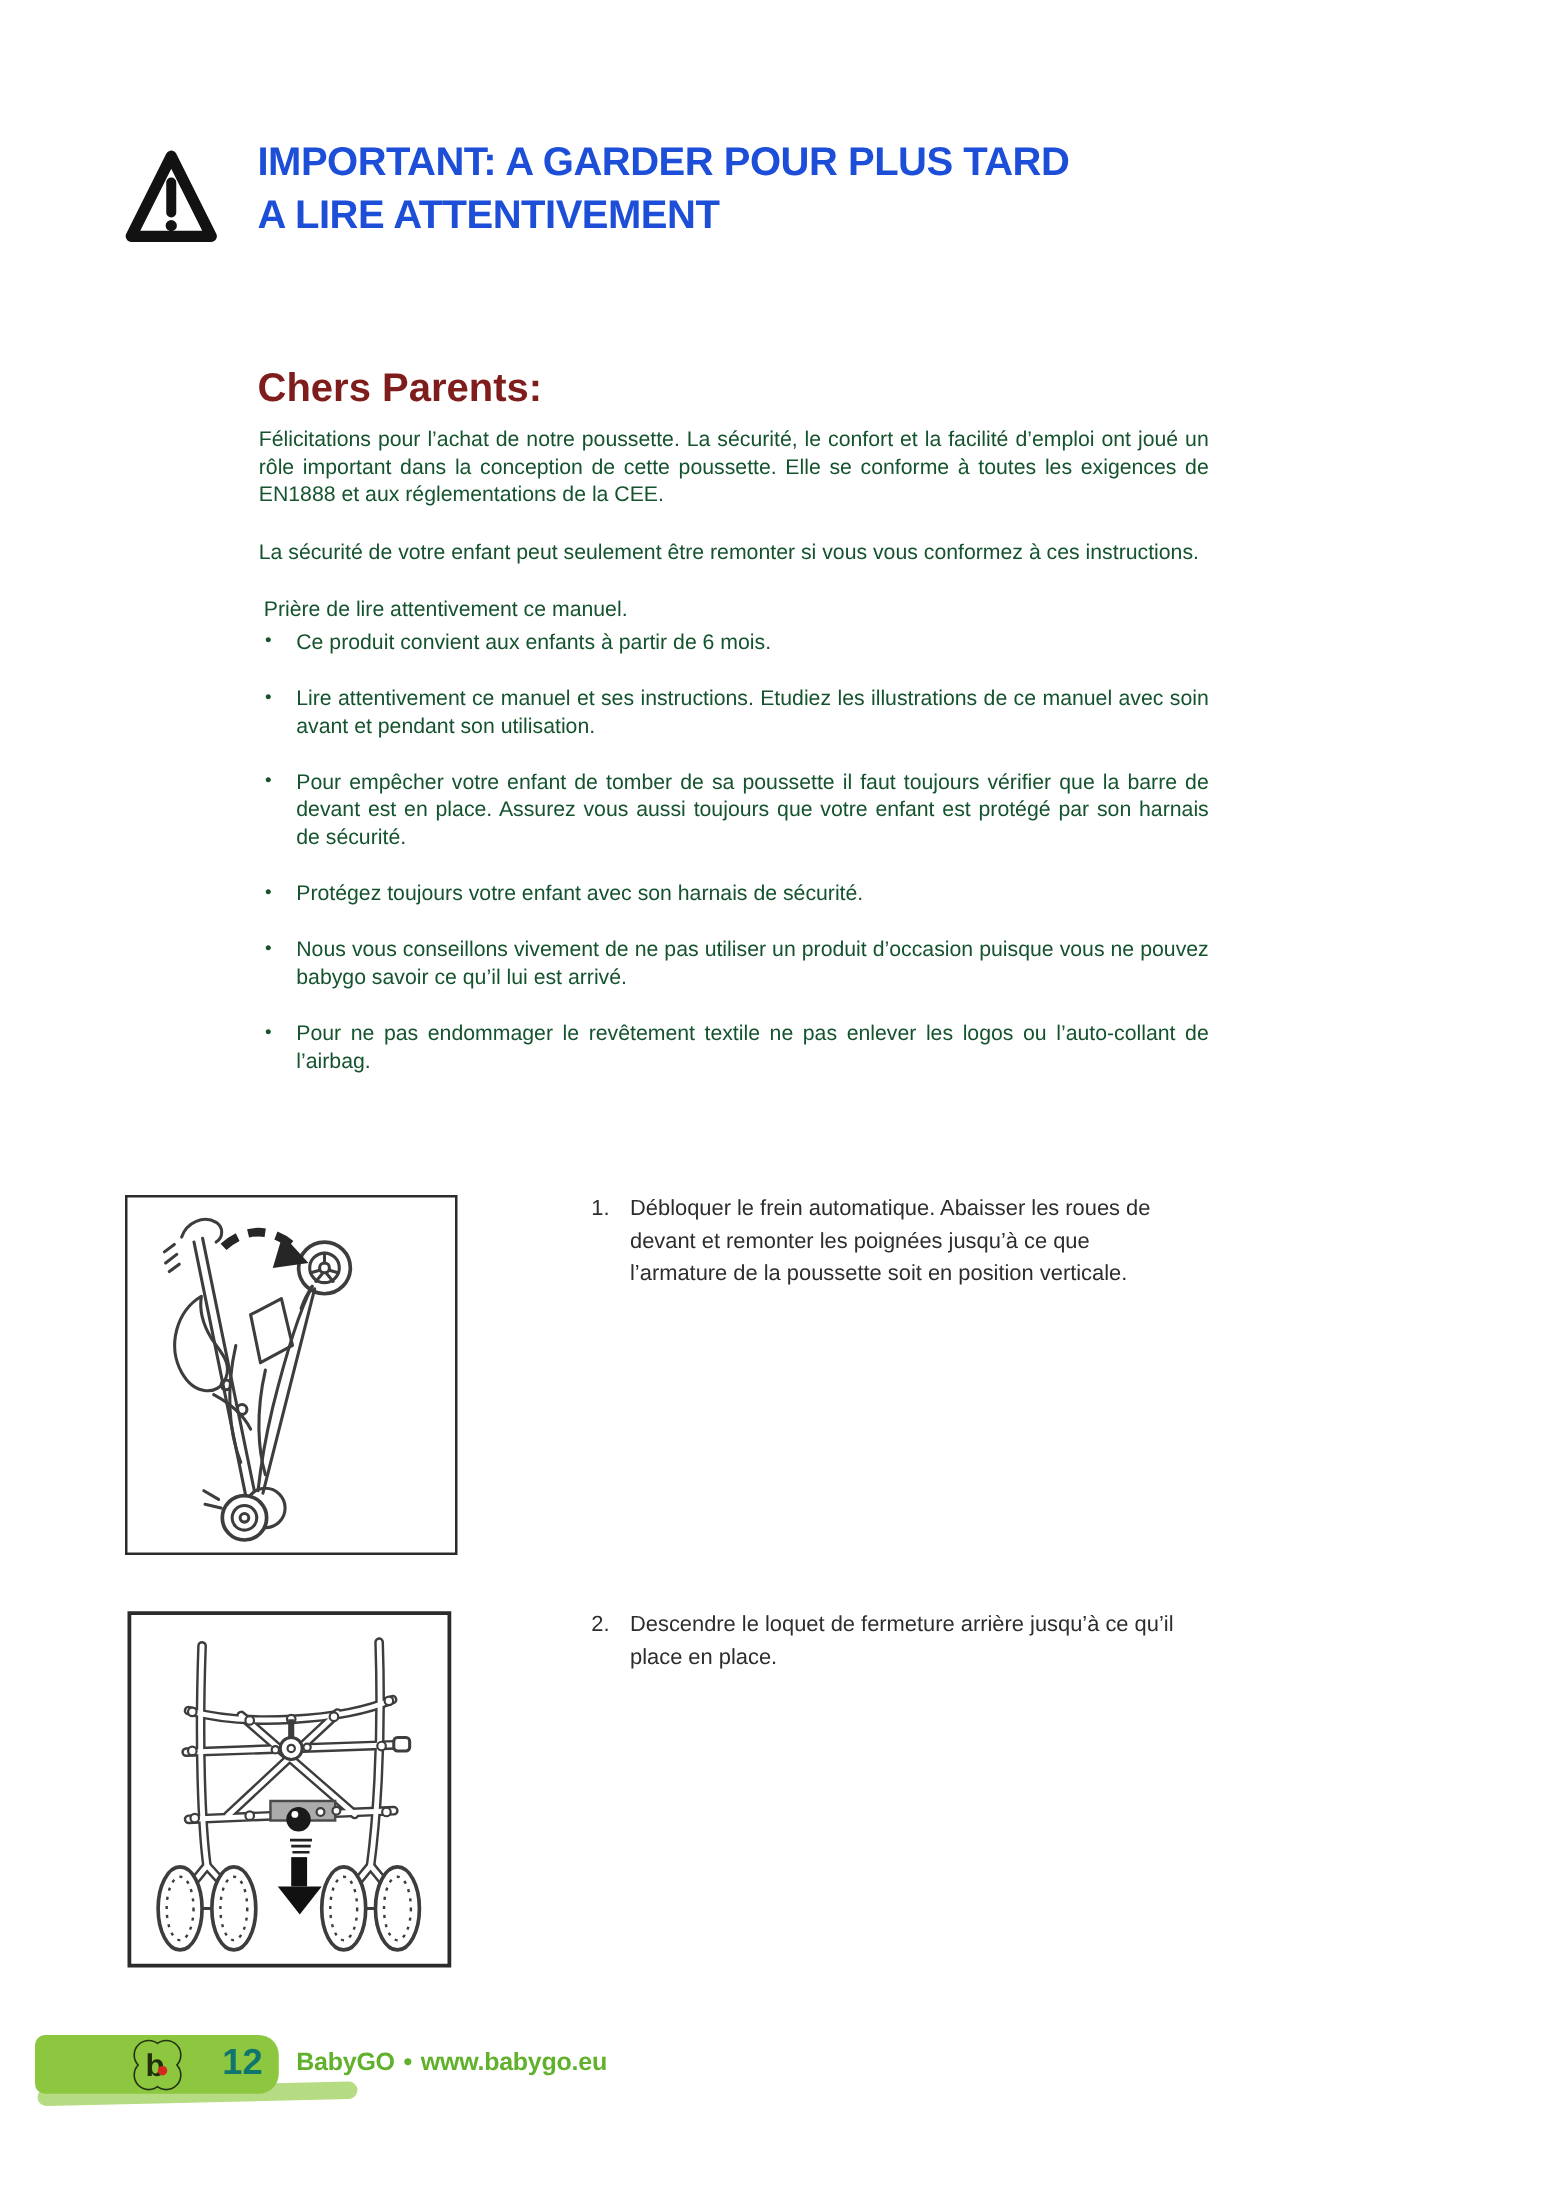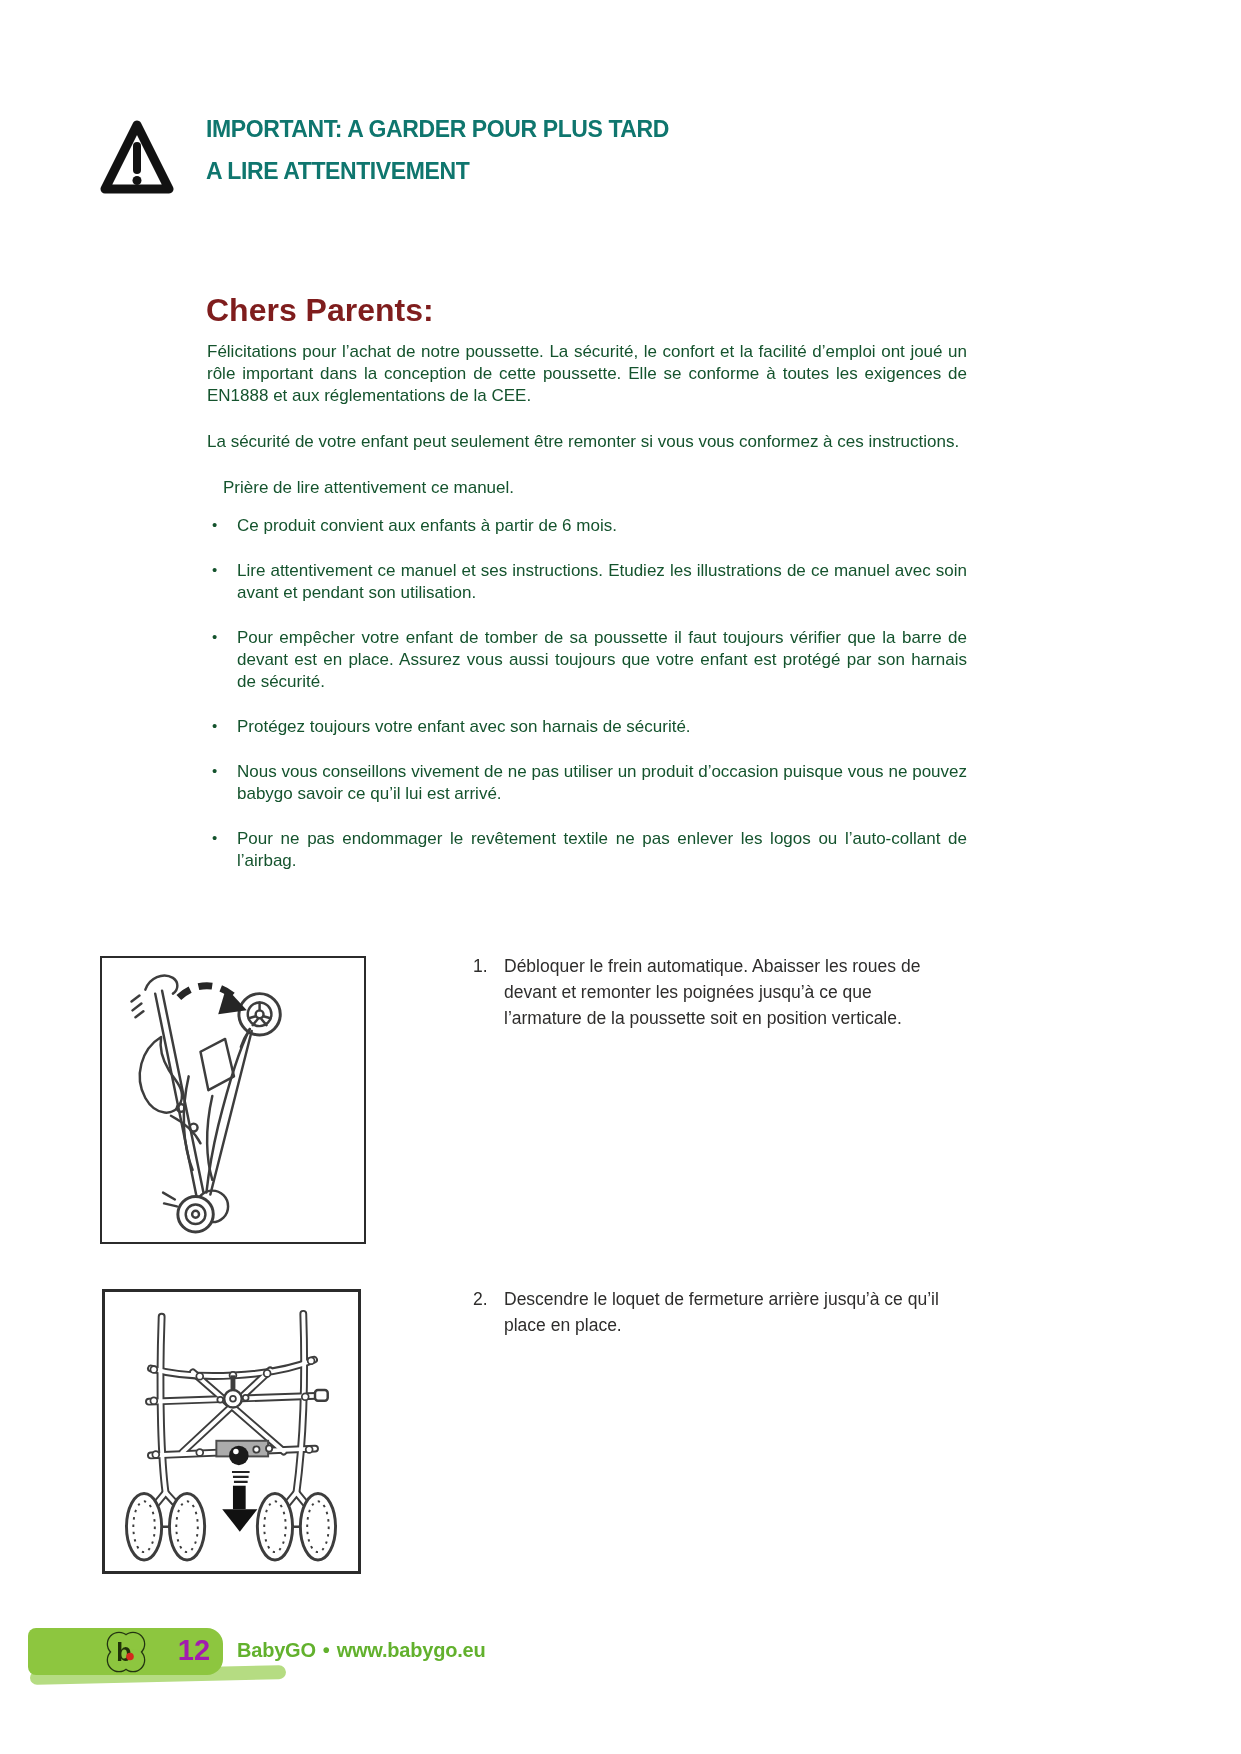--- a/index.html
+++ b/index.html
@@ -2,29 +2,29 @@
 <html><head>
 <meta charset="utf-8">
 <style>
   html,body{margin:0;padding:0;background:#ffffff;}
   .page{position:relative;width:1241px;height:1754px;background:#ffffff;overflow:hidden;
         font-family:"Liberation Sans",sans-serif;color:#2e2d2c;}
   .abs{position:absolute;}
 
   .warning-icon{left:100px;top:117px;width:74px;height:81px;}
 
-  .doc-title{left:206px;top:108px;font-size:23px;line-height:42px;font-weight:800;
-             color:#0f766e;letter-spacing:-0.4px;white-space:nowrap;}
+  .doc-title{left:206px;top:108px;font-size:32px;line-height:42px;font-weight:800;
+             color:#1d4ed8;letter-spacing:-0.4px;white-space:nowrap;}
 
   .section-heading{left:206px;top:292px;font-size:32px;font-weight:800;color:#7f1d1d;}
 
   .body-col{left:207px;top:341px;width:760px;font-size:17px;line-height:22px;
             color:#14532d;text-align:justify;}
   .body-col p{margin:0 0 24px 0;}
-  .body-col p.note{margin:16px;}
+  .body-col p.note{margin:4px;}
   ul.bullets{margin:0;padding:0;list-style:none;}
   ul.bullets li{position:relative;padding-left:30px;margin-bottom:23px;}
   ul.bullets li:last-child{margin-bottom:0;}
   ul.bullets .bullet-marker{position:absolute;left:5px;top:-1px;font-size:15px;}
 
   .step{position:absolute;display:flex;width:478px;font-size:17.5px;line-height:26px;color:#2e2d2c;}
   .step .num{flex:0 0 31px;width:31px;}
   .step .txt{flex:1;}
   .step1{left:473px;top:953px;}
   .step2{left:473px;top:1286px;}
@@ -33,21 +33,21 @@
   .fig1{left:100px;top:956px;width:266px;height:288px;}
   .fig2{left:102px;top:1289px;width:259px;height:285px;border-width:3px;}
   .figure svg{display:block;width:100%;height:100%;}
 
   .footer-swoosh{left:30px;top:1668px;width:256px;height:14px;background:#b5dc82;
                  border-radius:10px;transform:rotate(-1.3deg);}
   .footer-bar{left:28px;top:1628px;width:195px;height:47px;background:#8dc63f;
               border-radius:8px 16px 16px 8px;}
   .logo{left:104px;top:1630px;width:44px;height:44px;}
   .page-num{left:170px;top:1634px;width:48px;font-size:29px;font-weight:700;
-            color:#a21caf;text-align:center;}
+            color:#0f766e;text-align:center;}
   .brand-line{left:237px;top:1639px;font-size:20px;font-weight:700;color:#62b12d;
               letter-spacing:-0.2px;white-space:nowrap;}
   .brand-line .sep{margin:0 7px;}
 </style>
 </head>
 <body>
 
 <div class="page">
 
   <div class="abs warning-icon">

